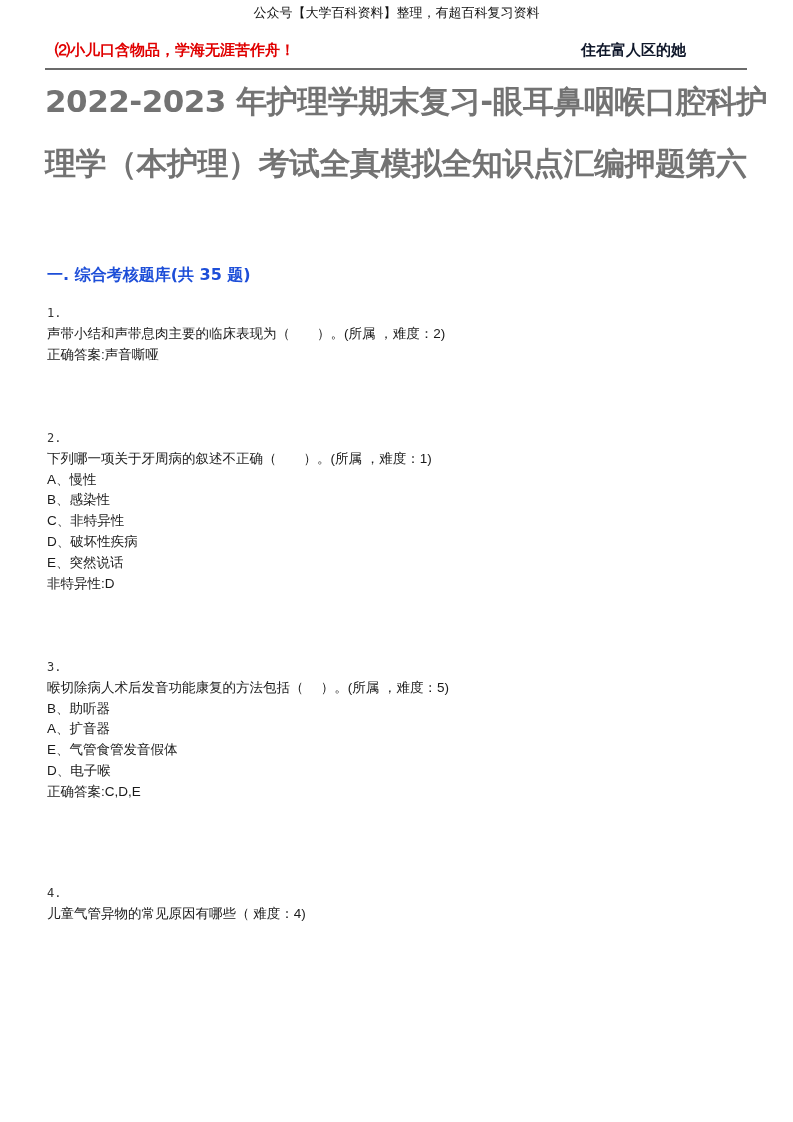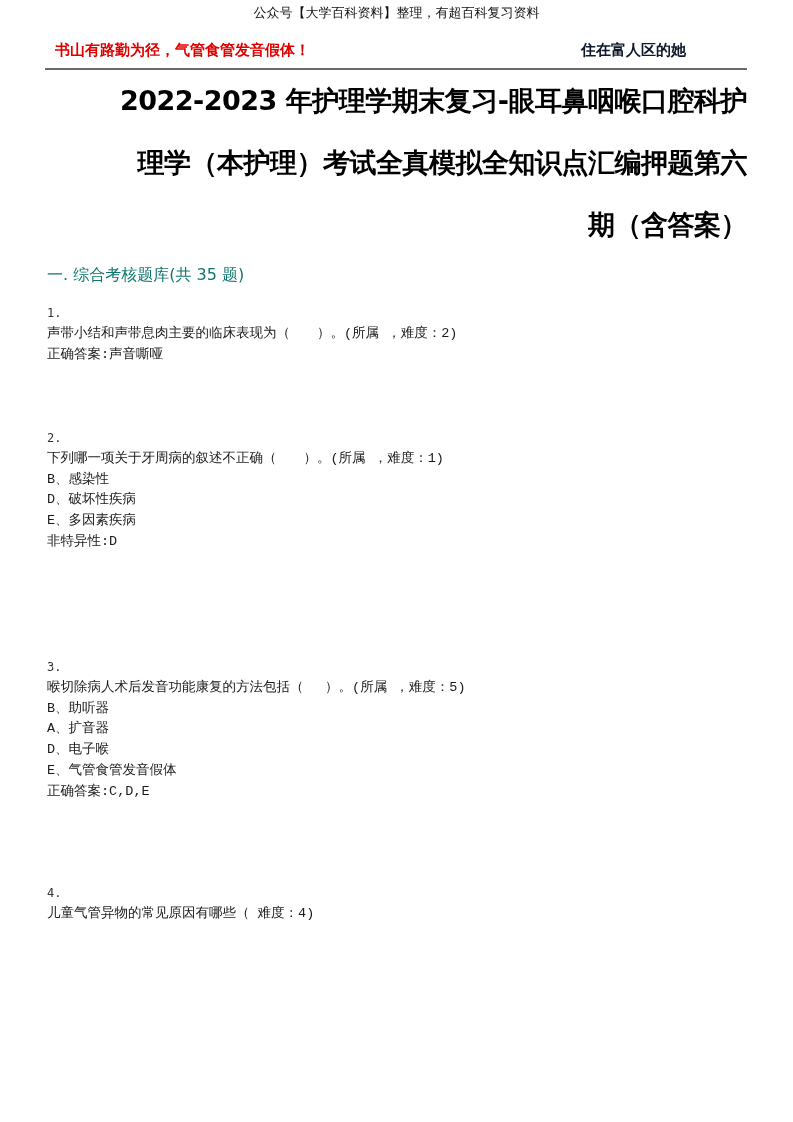--- a/index.html
+++ b/index.html
@@ -50,92 +50,93 @@
       left: 45px;
       width: 702px;
       height: 2px;
       background: #6b6b6b;
     }
     .doc-title {
       position: absolute;
       top: 70px;
       left: 45px;
       width: 702px;
-      text-align: right;
+      text-align: left;
       font-family: "DejaVu Sans", "Liberation Sans", sans-serif;
       font-weight: bold;
-      font-size: 27px;
-      color: #000000;
+      font-size: 31px;
+      color: #737373;
       line-height: 62px;
       letter-spacing: -0.5px;
     }
     .doc-title .line { display: block; white-space: nowrap; }
     .section-heading {
       position: absolute;
       top: 264px;
       left: 47px;
       font-size: 16px;
-      font-weight: normal;
-      color: #0f766e;
+      font-weight: bold;
+      color: #1d4ed8;
       line-height: 22px;
     }
     .question {
       position: absolute;
       left: 47px;
       width: 710px;
       font-family: "DejaVu Sans Mono", "Liberation Mono", monospace;
       font-size: 13.5px;
       line-height: 20.8px;
       color: #1a1a1a;
     }
     .question .num { display: block; font-size: 12px; color: #333; }
-    .question .stem, .question .option, .question .answer { display: block; font-family: Liberation Mono, monospace; }
+    .question .stem, .question .option, .question .answer { display: block; font-family: Liberation Sans, sans-serif; }
     .question .answer-long { font-family: "DejaVu Sans", "Liberation Sans", sans-serif; display: block; text-align: justify; }
     #q1 { top: 303px; }
     #q2 { top: 428px; }
     #q3 { top: 657px; }
     #q4 { top: 883px; }
   </style>
 </head>
 <body>
 
 <div class="top-note">公众号【大学百科资料】整理，有超百科复习资料</div>
-<div class="motto-left">书山有路勤为径，气管食管发音假体！</div>
+<div class="motto-left">⑵小儿口含物品，学海无涯苦作舟！</div>
 <div class="motto-right">住在富人区的她</div>
 <div class="header-rule"></div>
 
 <div class="doc-title">
   <span class="line">2022-2023 年护理学期末复习-眼耳鼻咽喉口腔科护</span>
   <span class="line">理学（本护理）考试全真模拟全知识点汇编押题第六</span>
-  <span class="line">期（含答案）</span>
 </div>
 
 <div class="section-heading">一. 综合考核题库(共 35 题)</div>
 
 <div id="q1" class="question">
   <span class="num">1.</span>
   <span class="stem">声带小结和声带息肉主要的临床表现为（　　）。(所属 ，难度：2)</span>
   <span class="answer">正确答案:声音嘶哑</span>
 </div>
 
 <div id="q2" class="question">
   <span class="num">2.</span>
   <span class="stem">下列哪一项关于牙周病的叙述不正确（　　）。(所属 ，难度：1)</span>
+  <span class="option">A、慢性</span>
   <span class="option">B、感染性</span>
+  <span class="option">C、非特异性</span>
   <span class="option">D、破坏性疾病</span>
-  <span class="option">E、多因素疾病</span>
+  <span class="option">E、突然说话</span>
   <span class="answer">非特异性:D</span>
 </div>
 
 <div id="q3" class="question">
   <span class="num">3.</span>
   <span class="stem">喉切除病人术后发音功能康复的方法包括（　 ）。(所属 ，难度：5)</span>
   <span class="option">B、助听器</span>
   <span class="option">A、扩音器</span>
+  <span class="option">E、气管食管发音假体</span>
   <span class="option">D、电子喉</span>
-  <span class="option">E、气管食管发音假体</span>
   <span class="answer">正确答案:C,D,E</span>
 </div>
 
 <div id="q4" class="question">
   <span class="num">4.</span>
   <span class="stem">儿童气管异物的常见原因有哪些（ 难度：4)</span>
 </div>
 
 </body></html>

